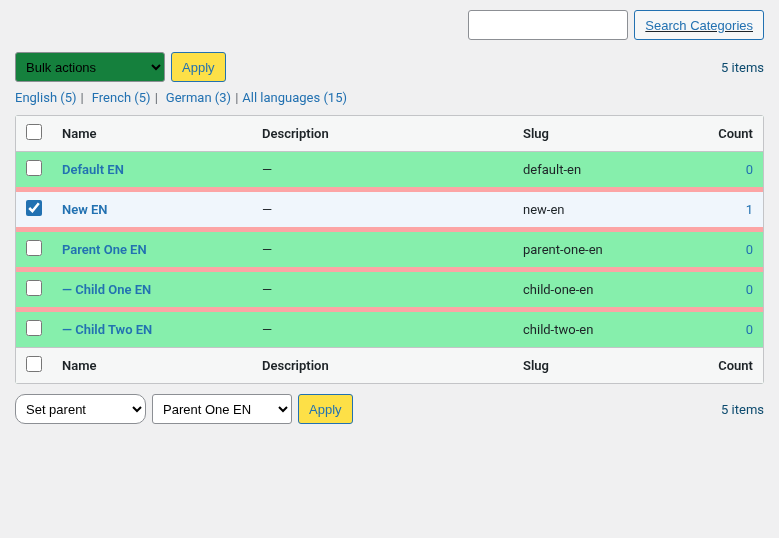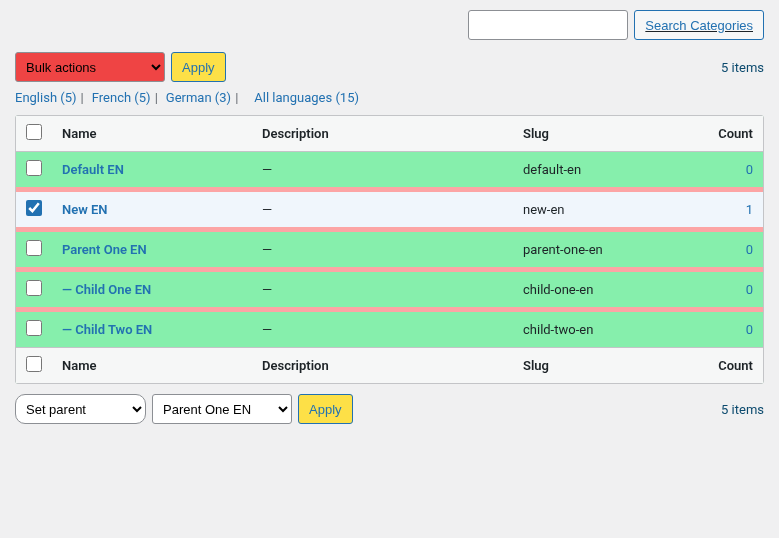--- a/index.html
+++ b/index.html
@@ -57,21 +57,21 @@
       display: flex;
       align-items: center;
       gap: 6px;
     }
     .bulk-select {
       height: 30px;
       padding: 0 6px;
       border: 1px solid #8c8f94;
       border-radius: 3px;
       font-size: 13px;
-      background: #ef4444;
+      background: #15803d;
       min-width: 150px;
     }
     .apply-button {
       height: 30px;
       padding: 0 10px;
       border: 1px solid #2271b1;
       border-radius: 3px;
       background: #fde047;
       color: #2271b1;
       font-size: 13px;
@@ -217,21 +217,21 @@
     <span class="items-count">5 items</span>
   </div>
 
   <div class="lang-tabs">
     <a class="lang-tab">English (5)</a>
     <span class="lang-separator">|</span>
     <a class="lang-tab" style="margin-left:4px;">French (5)</a>
     <span class="lang-separator">|</span>
     <a class="lang-tab" style="margin-left:4px;">German (3)</a>
     <span class="lang-separator">|</span>
-    <a class="lang-tab" style="margin-left:12px;">All languages (15)</a>
+    <a class="lang-tab" style="margin-left:0;">All languages (15)</a>
   </div>
 
   <div class="table-wrap">
     <table>
       <thead>
         <tr>
           <th class="col-cb">
             <input type="checkbox" style="">
           </th>
           <th class="col-name">Name</th>

